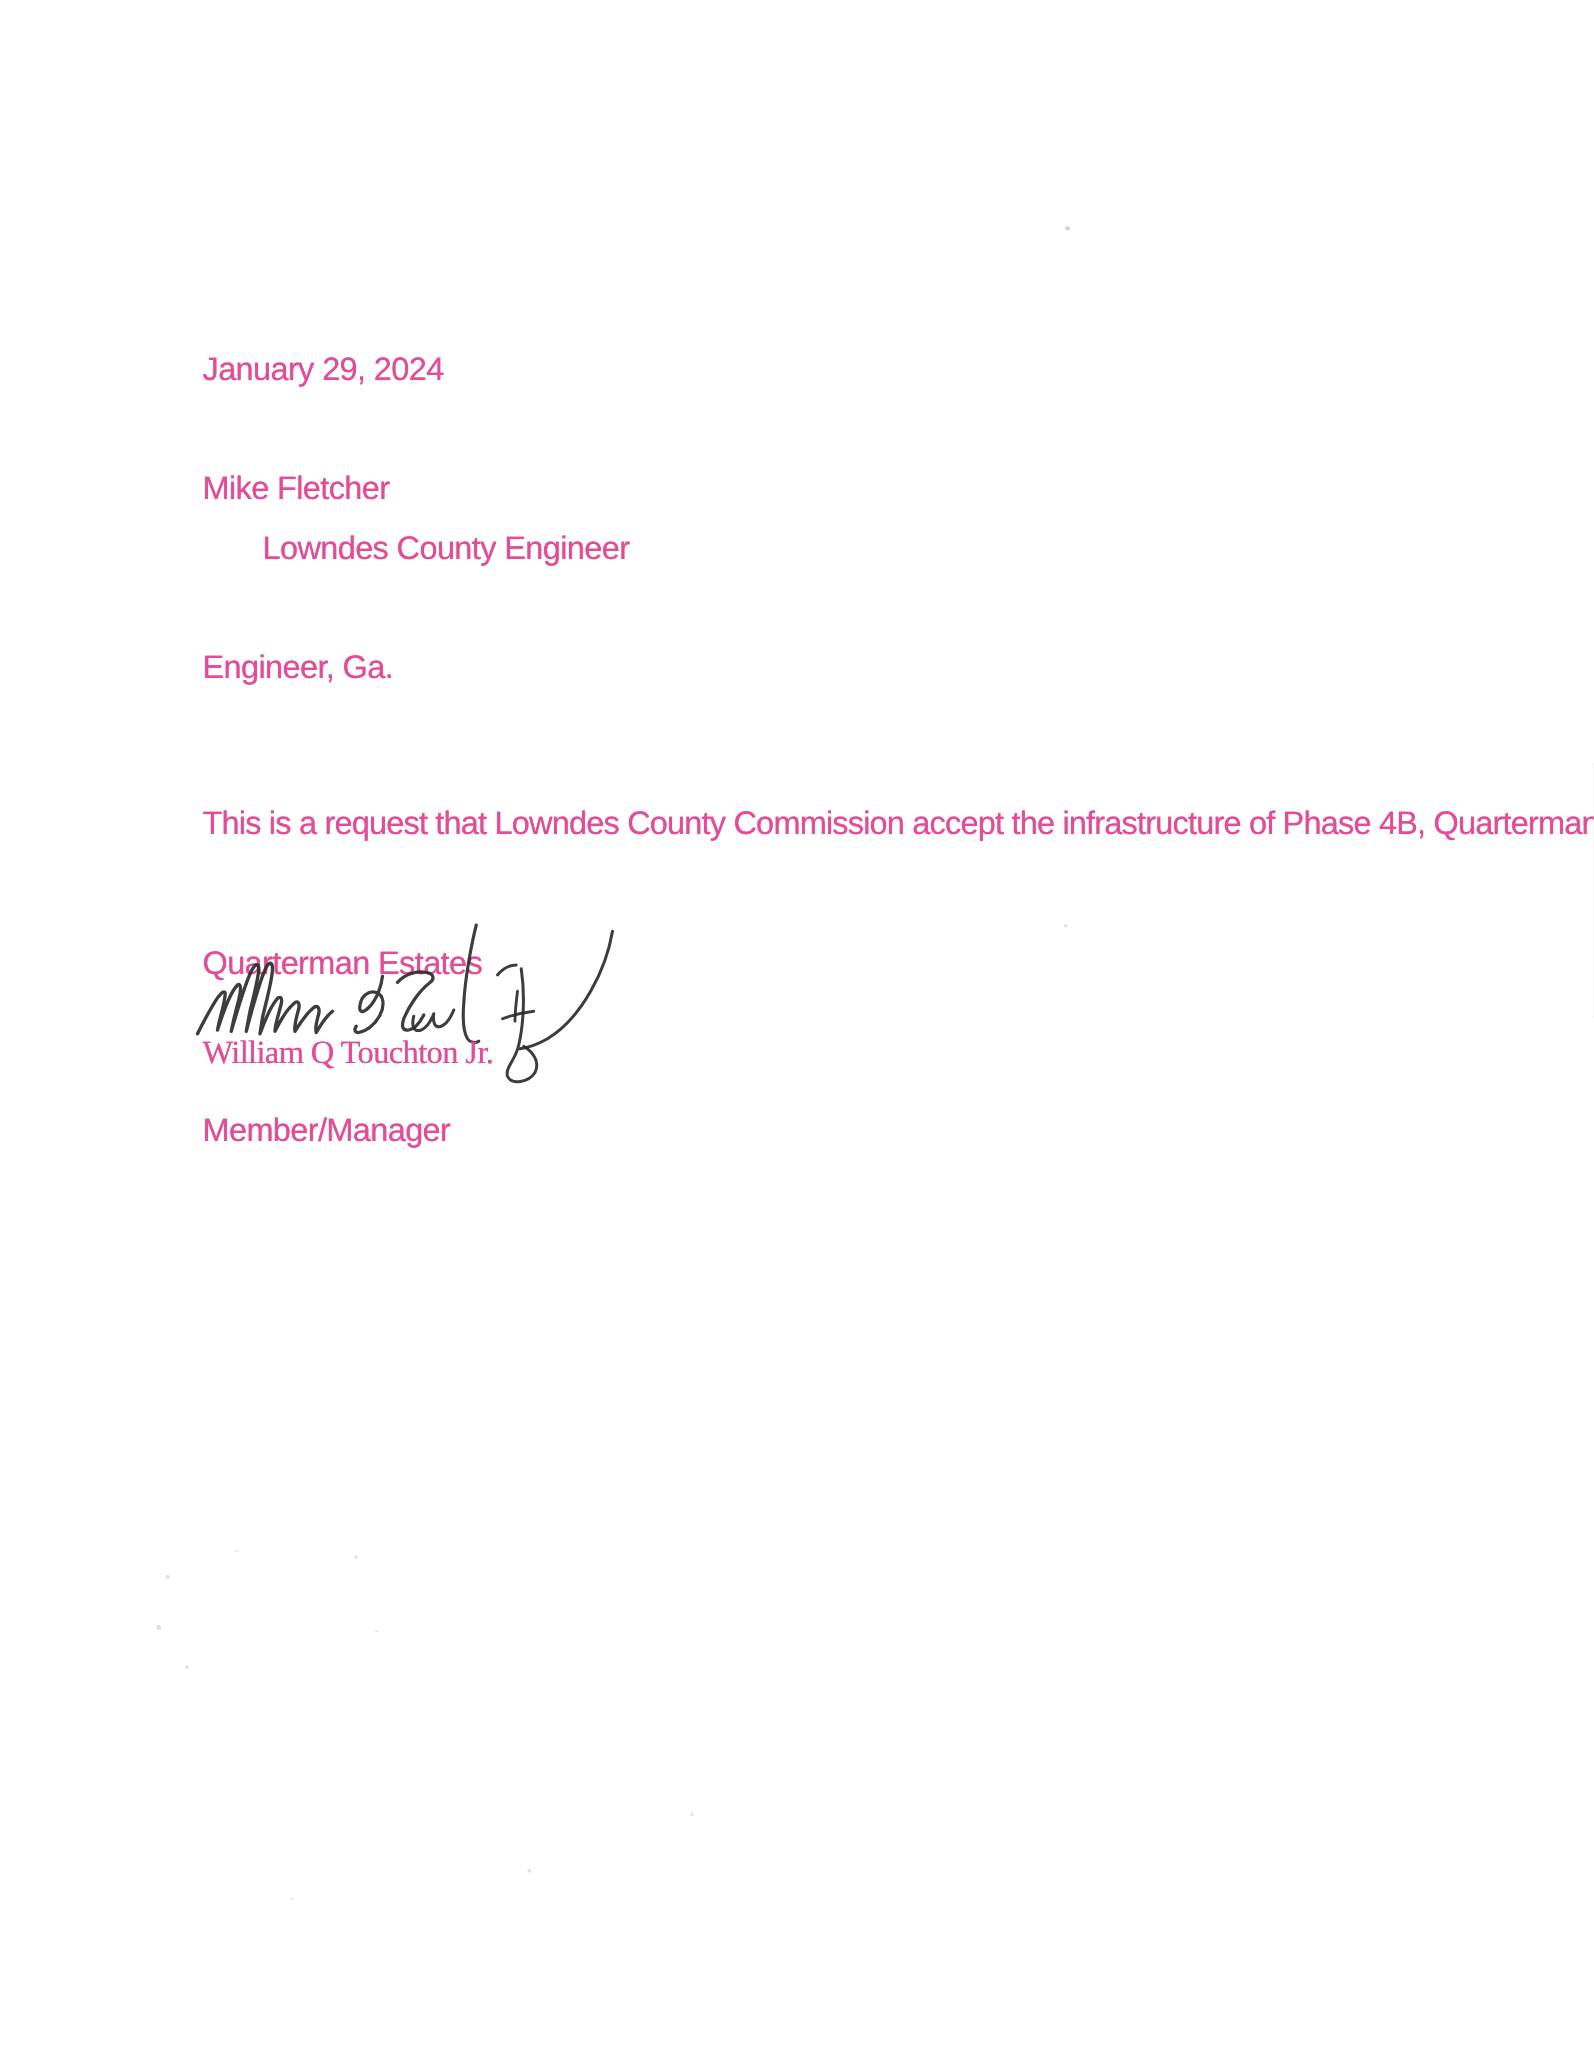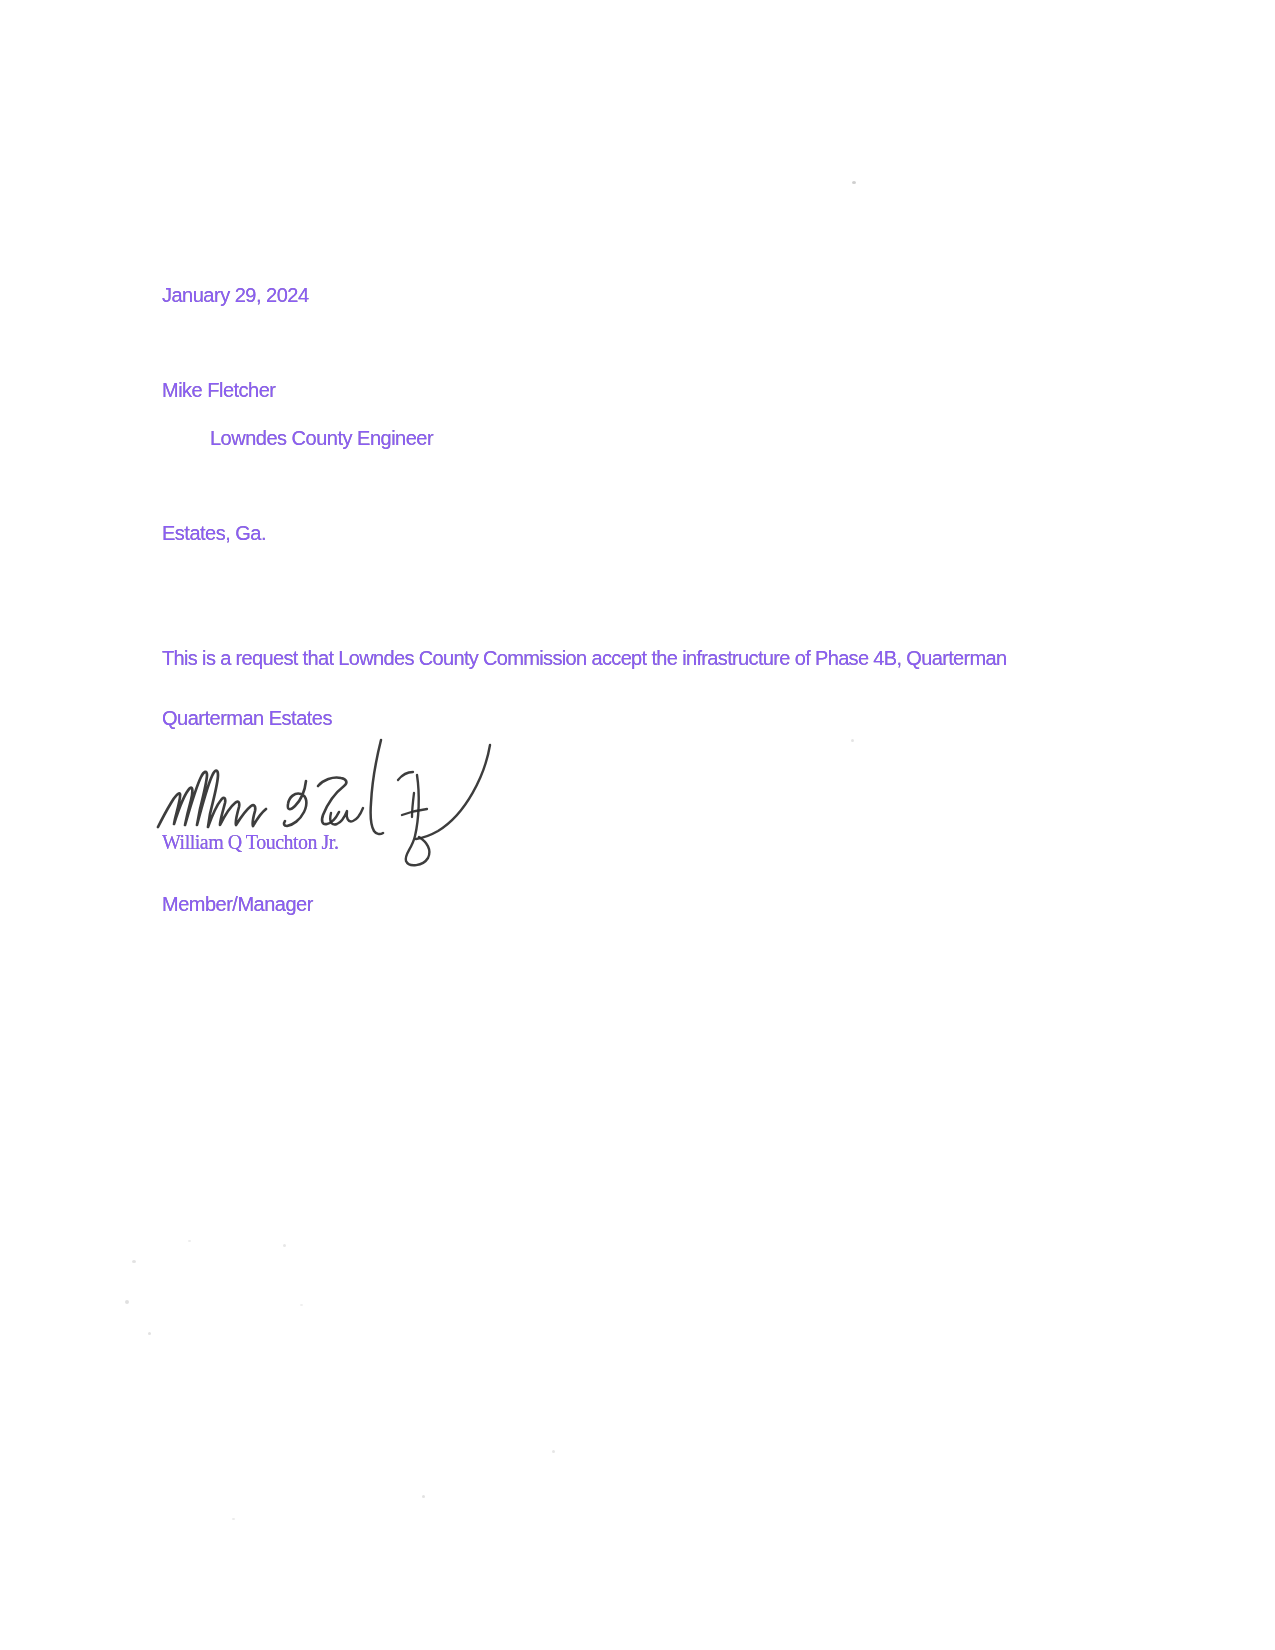--- a/index.html
+++ b/index.html
@@ -9,25 +9,25 @@
     height: 1650px;
     margin: 0 auto;
     background: #ffffff;
     overflow: hidden;
     font-family: "Liberation Sans", "DejaVu Sans", sans-serif;
     color: #2e2e2e;
   }
   .line {
     position: absolute;
     left: 162px;
-    font-size: 20px;
+    font-size: 26px;
     line-height: 24px;
     letter-spacing: -0.5px;
     white-space: pre;
-    color: #8b5cf6;
+    color: #ec4899;
     text-shadow: 0 0 0.6px rgba(46,46,46,0.55);
   }
   .body-line { letter-spacing: -0.65px; }
   .sig-svg {
     position: absolute;
     left: 155px;
     top: 693px;
     width: 355px;
     height: 185px;
   }
@@ -46,25 +46,25 @@
 </style>
 </head>
 <body>
 
 <div class="page">
 
   <div class="line" style="top:283px;">January 29, 2024</div>
 
   <div class="line" style="top:378px;">Mike Fletcher</div>
   <div class="line" style="top:426px;margin-left:48px;">Lowndes County Engineer</div>
-  <div class="line" style="top:521px;">Estates, Ga.</div>
+  <div class="line" style="top:521px;">Engineer, Ga.</div>
 
   <div class="line body-line" style="top:646px;">This is a request that Lowndes County Commission accept the infrastructure of Phase 4B, Quarterman</div>
 
-  <div class="line" style="top:706px;">Quarterman Estates</div>
+  <div class="line" style="top:758px;">Quarterman Estates</div>
 
   <svg class="sig-svg" viewBox="0 0 355 185" aria-hidden="true">
 
     <path stroke-width="2.7" d="M3,134 C6,128 10,120 16,110 C20,103 24,99 25,101 C26,104 23,114 20,126 L19,131 C25,112 31,99 35,95 C38,93 38,99 36,107 C33,118 31,127 30,132 C35,115 41,94 46,84 C49,78 52,77 52,82 C52,88 49,100 45,116 L42,132 C47,113 52,94 57,83 C60,76 63,76 63,82 C63,90 59,104 55,121 L53,134 C57,123 61,113 66,107 C69,103 71,105 70,110 C68,118 65,127 65,132 C70,122 75,114 80,110 C83,107 85,109 84,114 C82,121 80,128 81,132 C86,124 91,117 96,113 C99,111 101,113 100,118 C98,125 97,130 98,133 C102,126 106,120 111,116"></path>
 
     <path stroke-width="2.6" d="M151,88 C150,97 146,107 140,113 C135,118 132,117 133,111 C134,104 140,99 146,101 C152,103 153,111 149,119 C145,127 138,132 132,133 C129,133 128,131 130,128"></path>
 
     <path stroke-width="2.6" d="M163,93 C168,87 178,83 186,85 C192,86 193,90 189,93 C180,100 172,112 168,122 C166,128 167,132 172,131 C177,130 181,125 184,119"></path>
 
     <path stroke-width="2.4" d="M176,120 C174,128 176,133 182,131 C187,129 190,123 192,118 C191,125 193,130 198,128 C203,126 206,120 208,115"></path>

